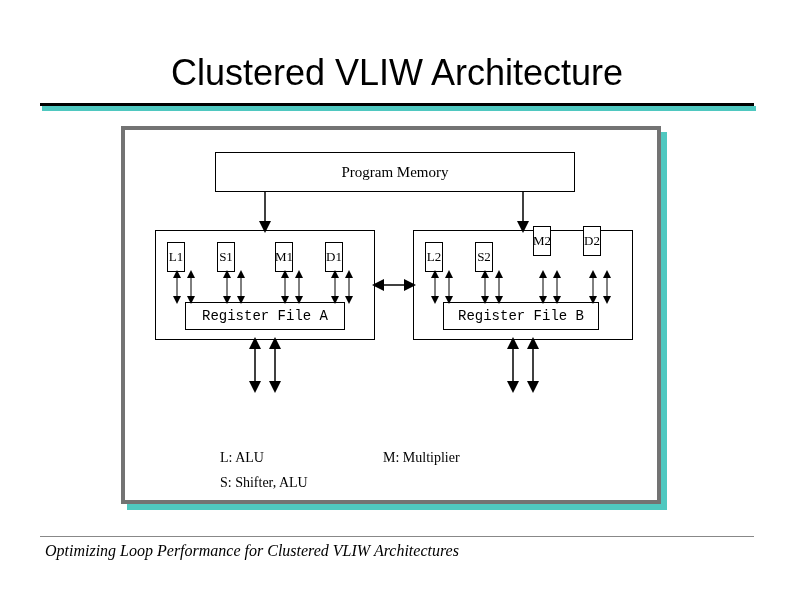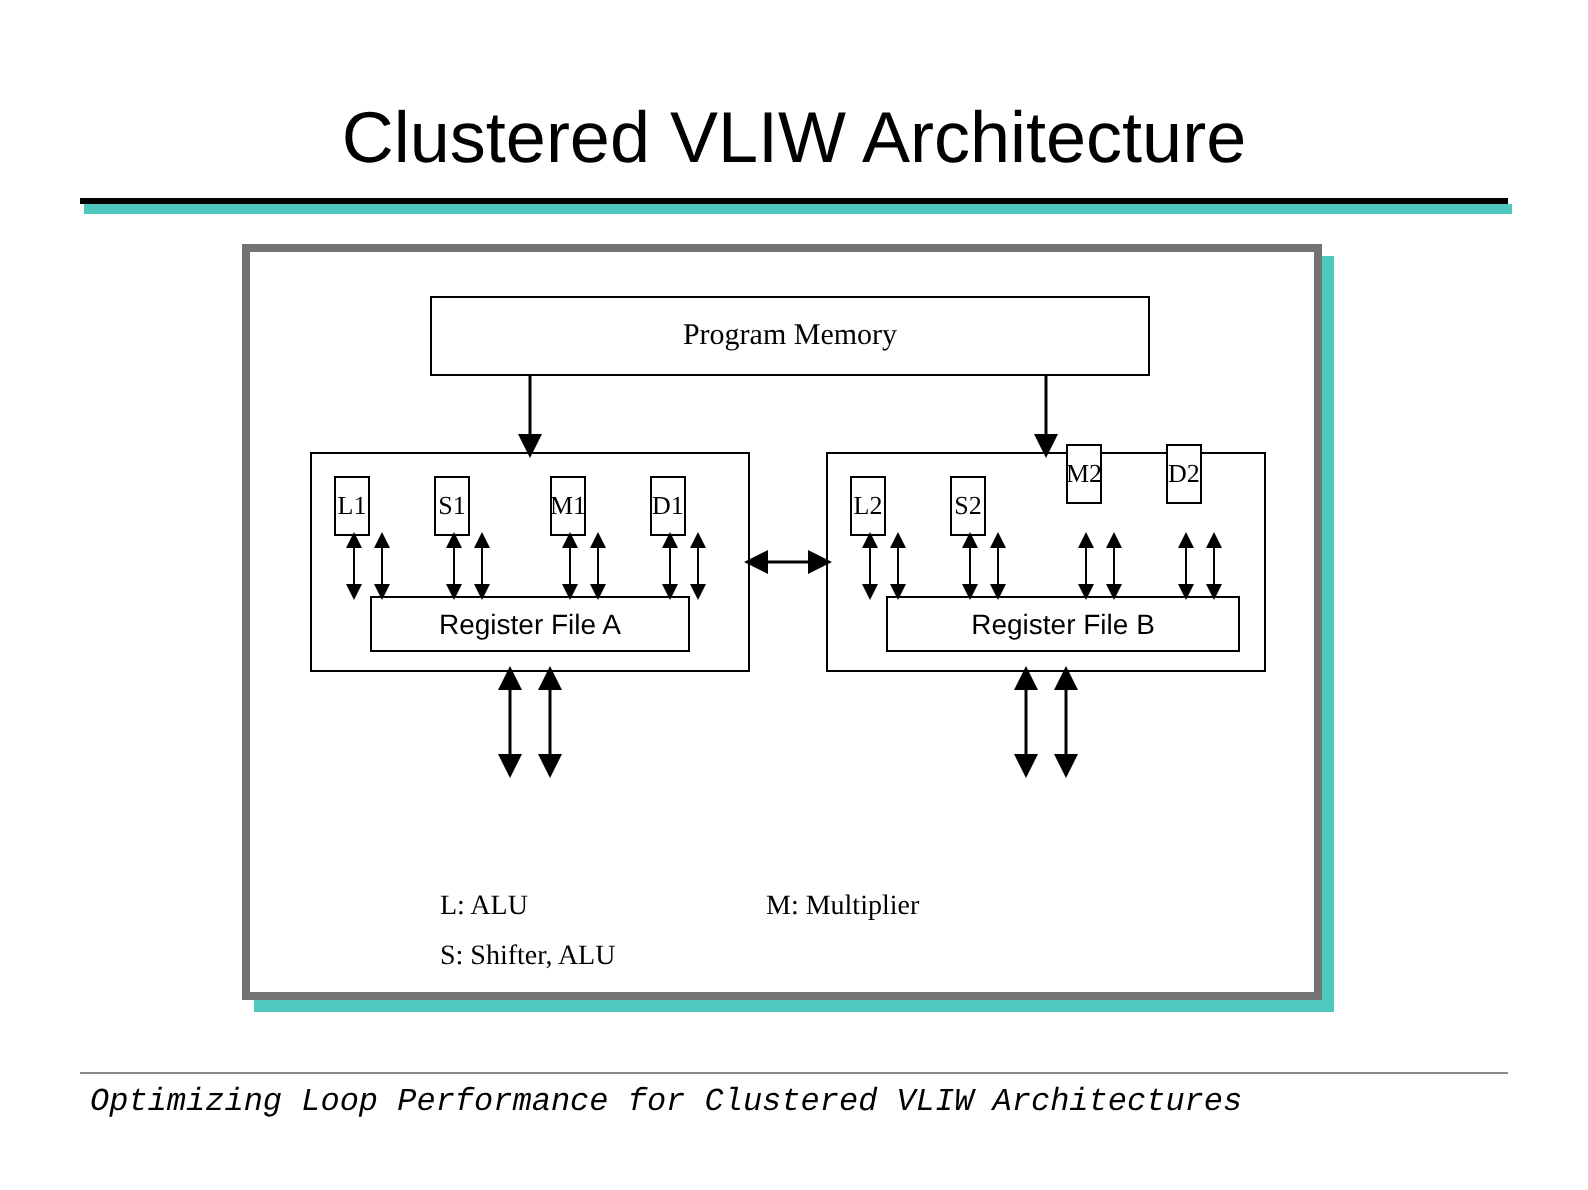--- a/index.html
+++ b/index.html
@@ -6,22 +6,21 @@
   body {
     width: 794px;
     height: 595px;
     background: #ffffff;
     font-family: Arial, Helvetica, sans-serif;
     position: relative;
   }
   .slide {
     position: absolute;
     top: 0; left: 0; right: 0; bottom: 0;
-    padding: 24px 40px 20px 40px;
-    margin-top: 24px;
+    padding: 52px 40px 20px 40px;
   }
   .title {
     font-size: 36px;
     font-weight: normal;
     text-align: center;
     color: #000;
     margin-bottom: 6px;
   }
   .hr-group {
     position: relative;
@@ -83,42 +82,42 @@
   .progmem { left: 90px; top: 22px; width: 360px; height: 40px; font-size: 15px; }
   .datamem { left: 40px; top: 260px; width: 458px; height: 40px; font-size: 15px; }
   .regfile {
     position: absolute;
     border: 1px solid #000;
     background: #fff;
     display: flex;
     align-items: center;
     justify-content: center;
     font-size: 14px;
-    font-family: Liberation Sans, sans-serif;
+    font-family: Liberation Mono, monospace;
     height: 28px;
   }
   .legend {
     position: absolute;
     font-family: "Times New Roman", serif;
     font-size: 14px;
     color: #000;
   }
   .footer-line {
     position: absolute;
     left: 40px; right: 40px;
     top: 536px;
     height: 1px;
     background: #888;
   }
   .footer {
     position: absolute;
     left: 45px;
     top: 542px;
     font-style: italic;
-    font-family: Liberation Mono, monospace;
+    font-family: Liberation Serif, serif;
     font-size: 16px;
     color: #000;
   }
 </style>
 </head>
 <body>
 
 <div class="slide">
   <div class="title">Clustered VLIW Architecture</div>
   <div class="hr-group">
@@ -139,21 +138,21 @@
       <div class="box fu" style="left:42px; top:112px;">L1</div>
       <div class="box fu" style="left:92px; top:112px;">S1</div>
       <div class="box fu" style="left:150px; top:112px;">M1</div>
       <div class="box fu" style="left:200px; top:112px;">D1</div>
       <div class="regfile" style="left:60px; top:172px; width:160px;">Register File A</div>
 
       <div class="box fu" style="left:300px; top:112px;">L2</div>
       <div class="box fu" style="left:350px; top:112px;">S2</div>
       <div class="box fu" style="left:408px; top:96px;">M2</div>
       <div class="box fu" style="left:458px; top:96px;">D2</div>
-      <div class="regfile" style="left:318px; top:172px; width:177px;">Register File B</div>
+      <div class="regfile" style="left:318px; top:172px; width:156px;">Register File B</div>
 
 
       <div class="legend" style="left:95px; top:320px;">L: ALU</div>
       <div class="legend" style="left:258px; top:320px;">M: Multiplier</div>
       <div class="legend" style="left:95px; top:345px;">S: Shifter, ALU</div>
 
       <svg class="svg" viewBox="0 0 540 378">
         <defs>
           <marker id="ah" markerWidth="8" markerHeight="8" refX="6" refY="4" orient="auto">
             <path d="M0,0 L8,4 L0,8 z" fill="#000"></path>

